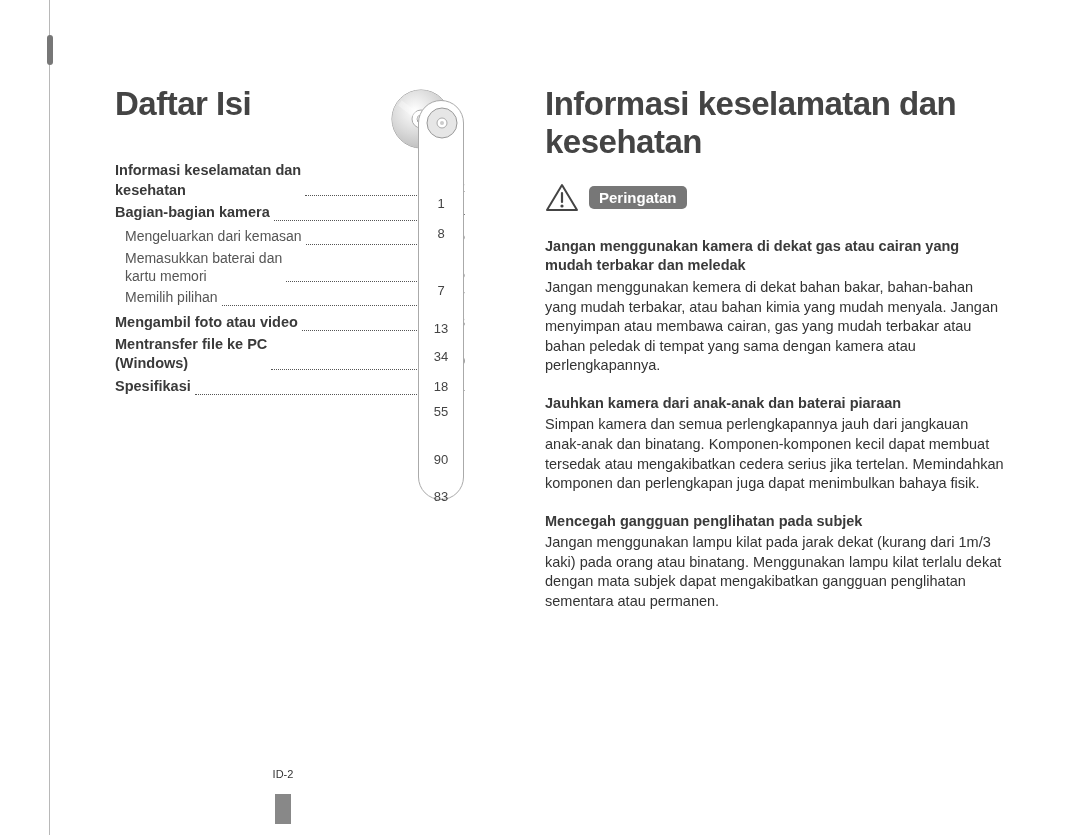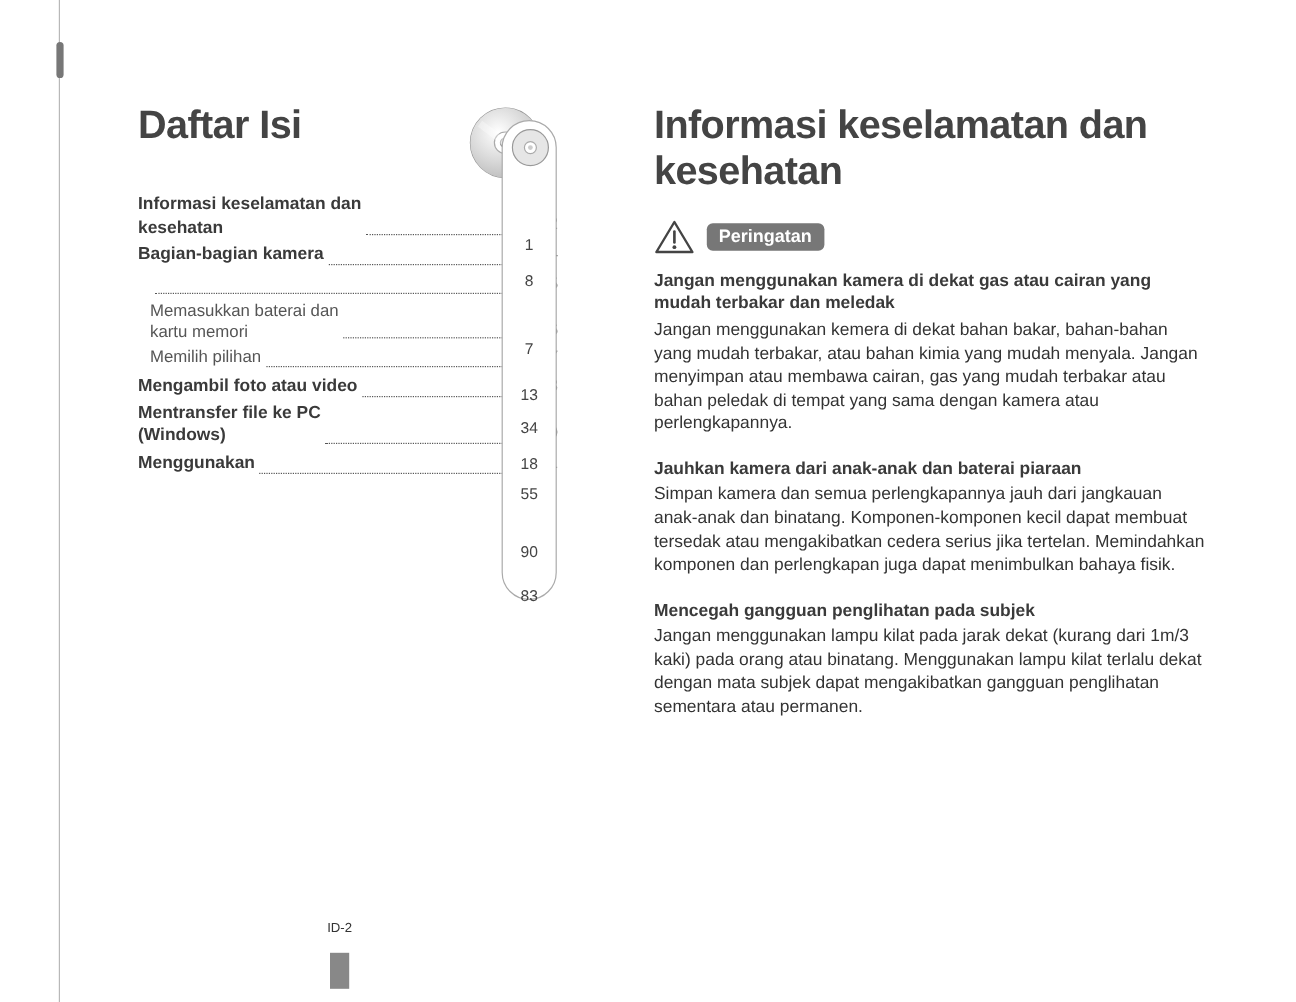--- a/index.html
+++ b/index.html
@@ -105,21 +105,21 @@
     position: absolute;
     top: 90px;
     left: 0;
     right: 0;
     font-size: 13px;
     color: #444;
   }
   .hitbar-numbers div { text-align: center; }
 
   
-  .warn-row { display: flex; align-items: center; gap: 10px; margin-bottom: 12px; }
+  .warn-row { display: flex; align-items: center; gap: 10px; margin-bottom: 24px; }
   .warn-icon svg { width: 34px; height: 30px; display:block; }
   .warn-badge {
     background: #777;
     color: #fff;
     font-weight: bold;
     font-size: 15px;
     border-radius: 5px;
     padding: 3px 10px;
   }
   .section p.head { font-weight: bold; font-size: 14.5px; line-height: 1.35; margin-bottom: 2px; }
@@ -161,20 +161,21 @@
 kesehatan</span>
           <span class="dots"></span>
           <span class="pg">2</span>
         </div>
         <div class="toc-row head">
           <span class="text">Bagian-bagian kamera</span>
           <span class="dots"></span>
           <span class="pg">4</span>
         </div>
         <div class="toc-row sub">
+          <span class="text">Mengeluarkan dari kemasan</span>
           <span class="dots"></span>
           <span class="pg">5</span>
         </div>
         <div class="toc-row sub multi">
           <span class="text">Memasukkan baterai dan
 kartu memori</span>
           <span class="dots"></span>
           <span class="pg">6</span>
         </div>
         <div class="toc-row sub">
@@ -187,21 +188,21 @@
           <span class="dots"></span>
           <span class="pg">8</span>
         </div>
         <div class="toc-row head multi">
           <span class="text">Mentransfer file ke PC
 (Windows)</span>
           <span class="dots"></span>
           <span class="pg">10</span>
         </div>
         <div class="toc-row head">
-          <span class="text">Menggunakan</span>
+          <span class="text">Spesifikasi</span>
           <span class="dots"></span>
           <span class="pg">11</span>
         </div>
       </div>
   </div>
 
   <div class="disc">
     <svg viewBox="0 0 62 62">
       <circle cx="31" cy="31" r="29" fill="#e6e6e6" stroke="#999" stroke-width="1"></circle>
       <circle cx="31" cy="31" r="29" fill="url(#g)"></circle>

